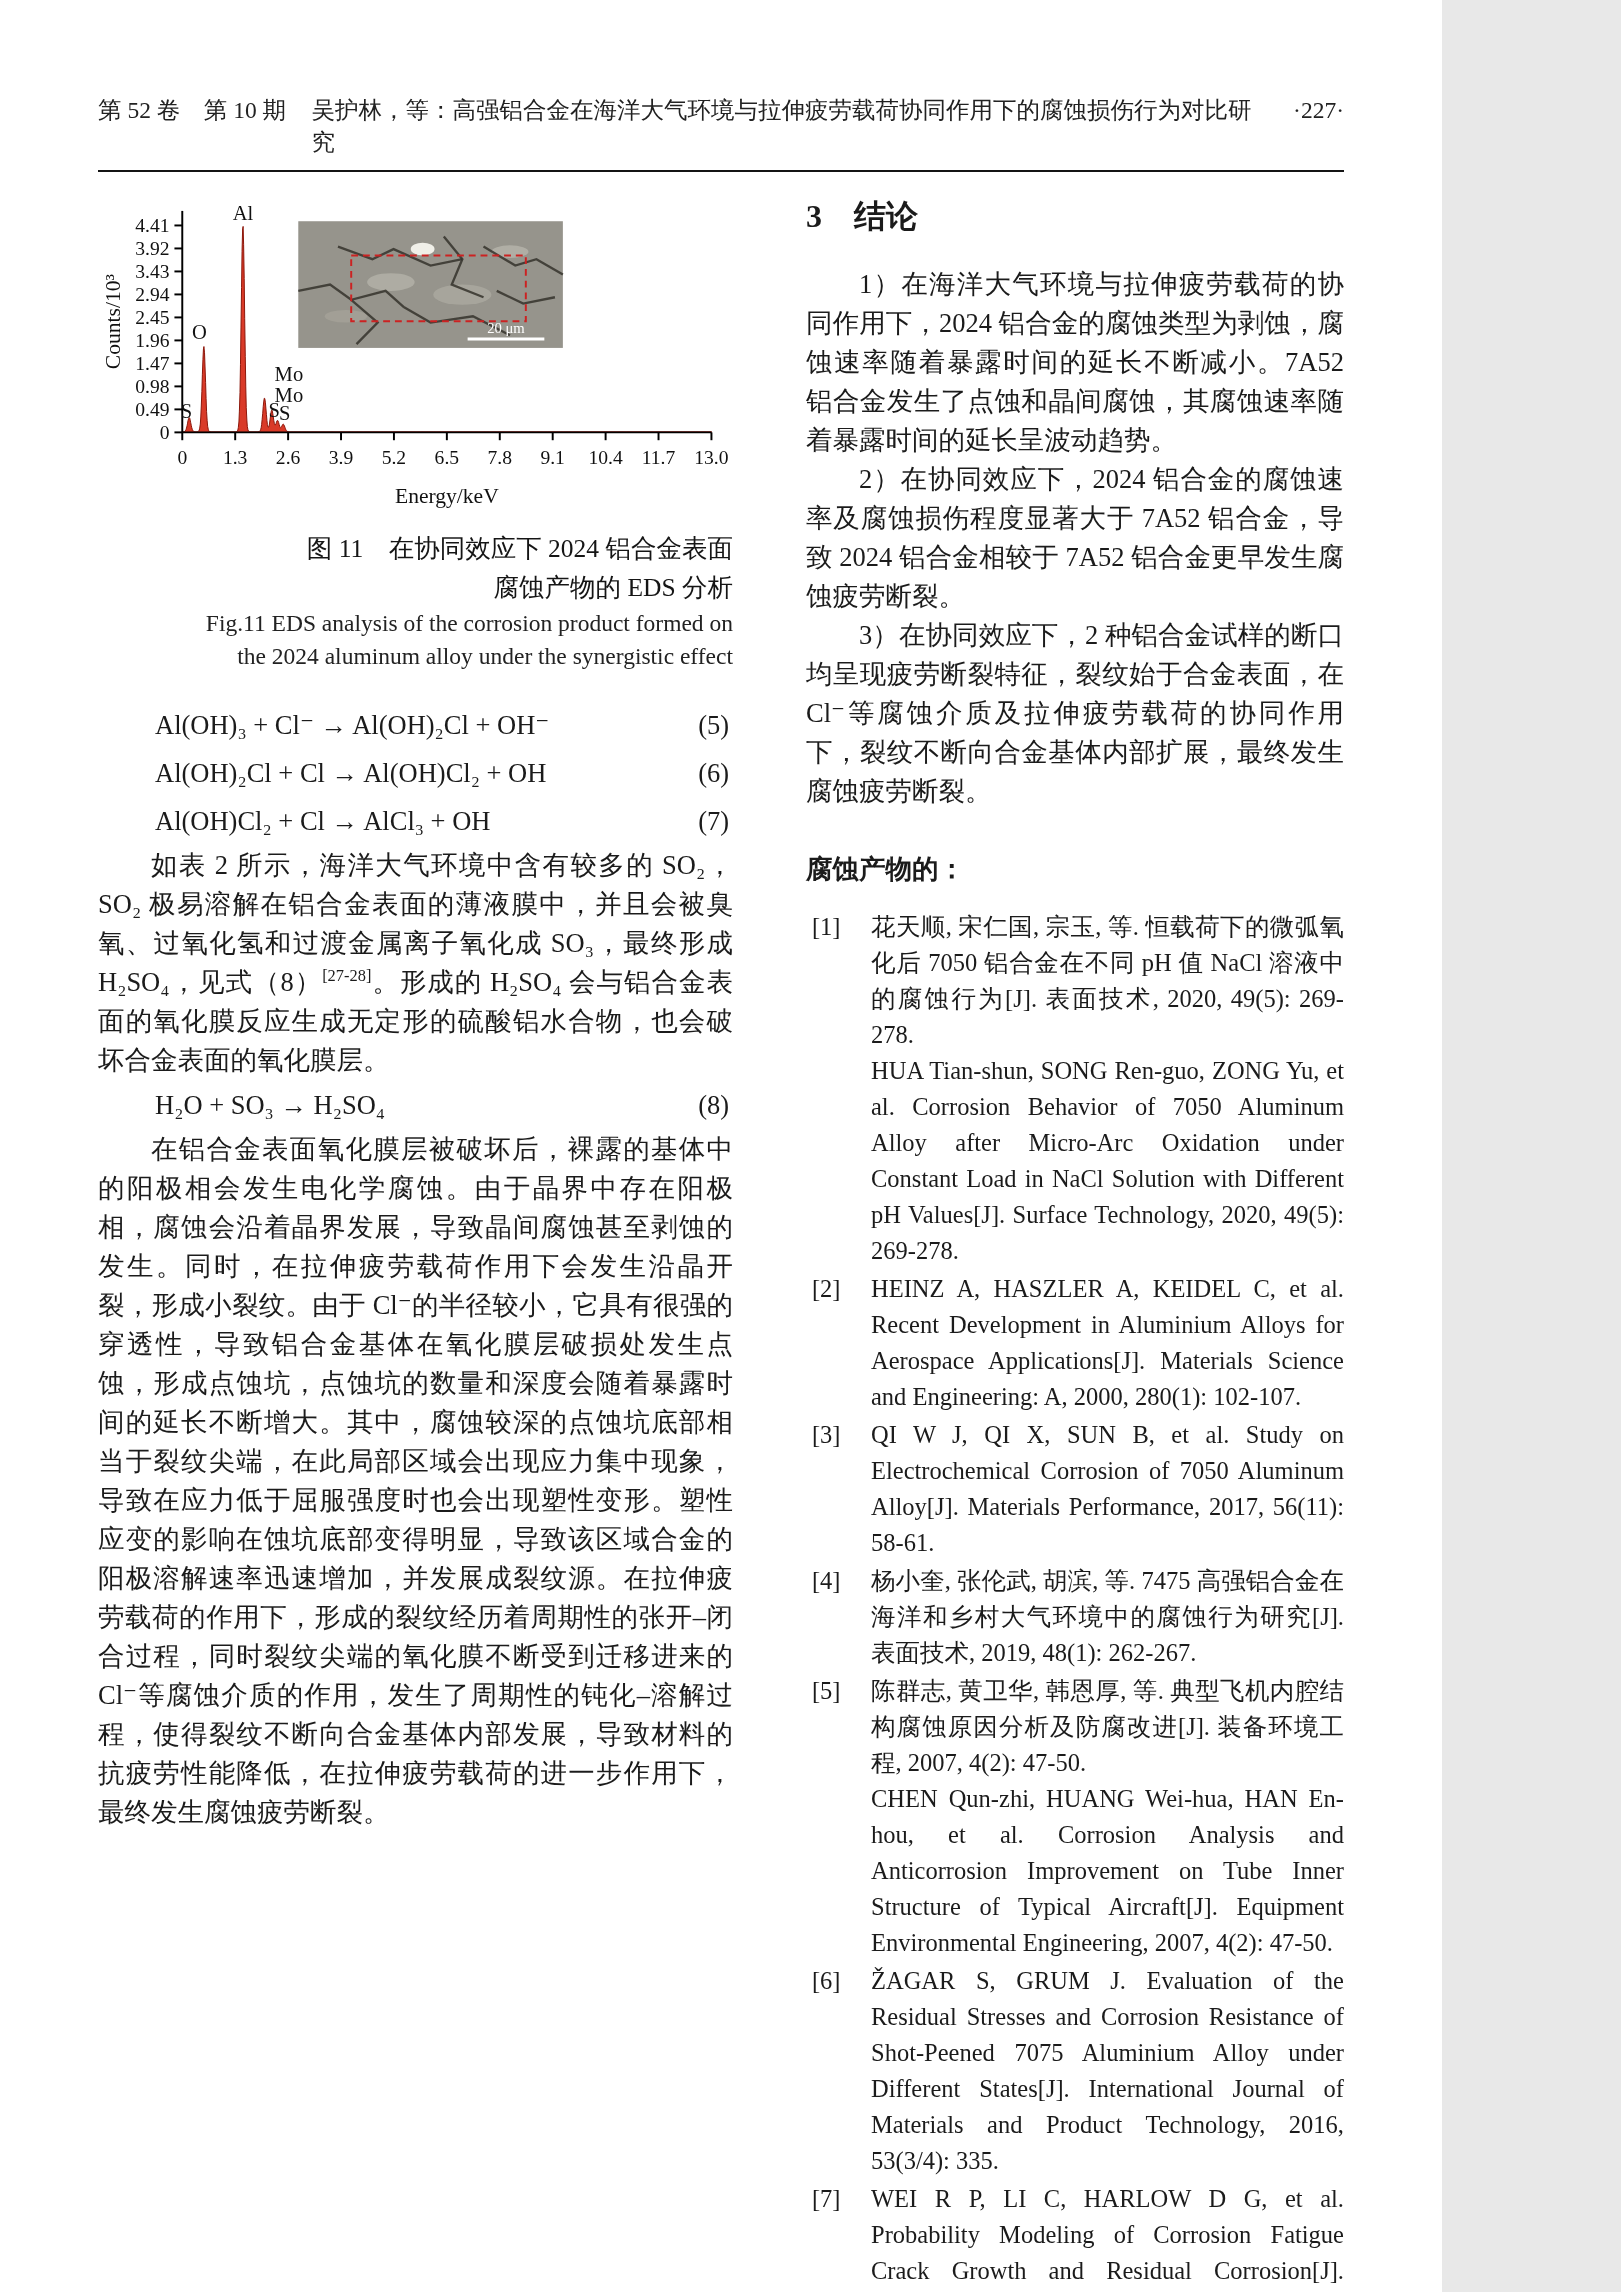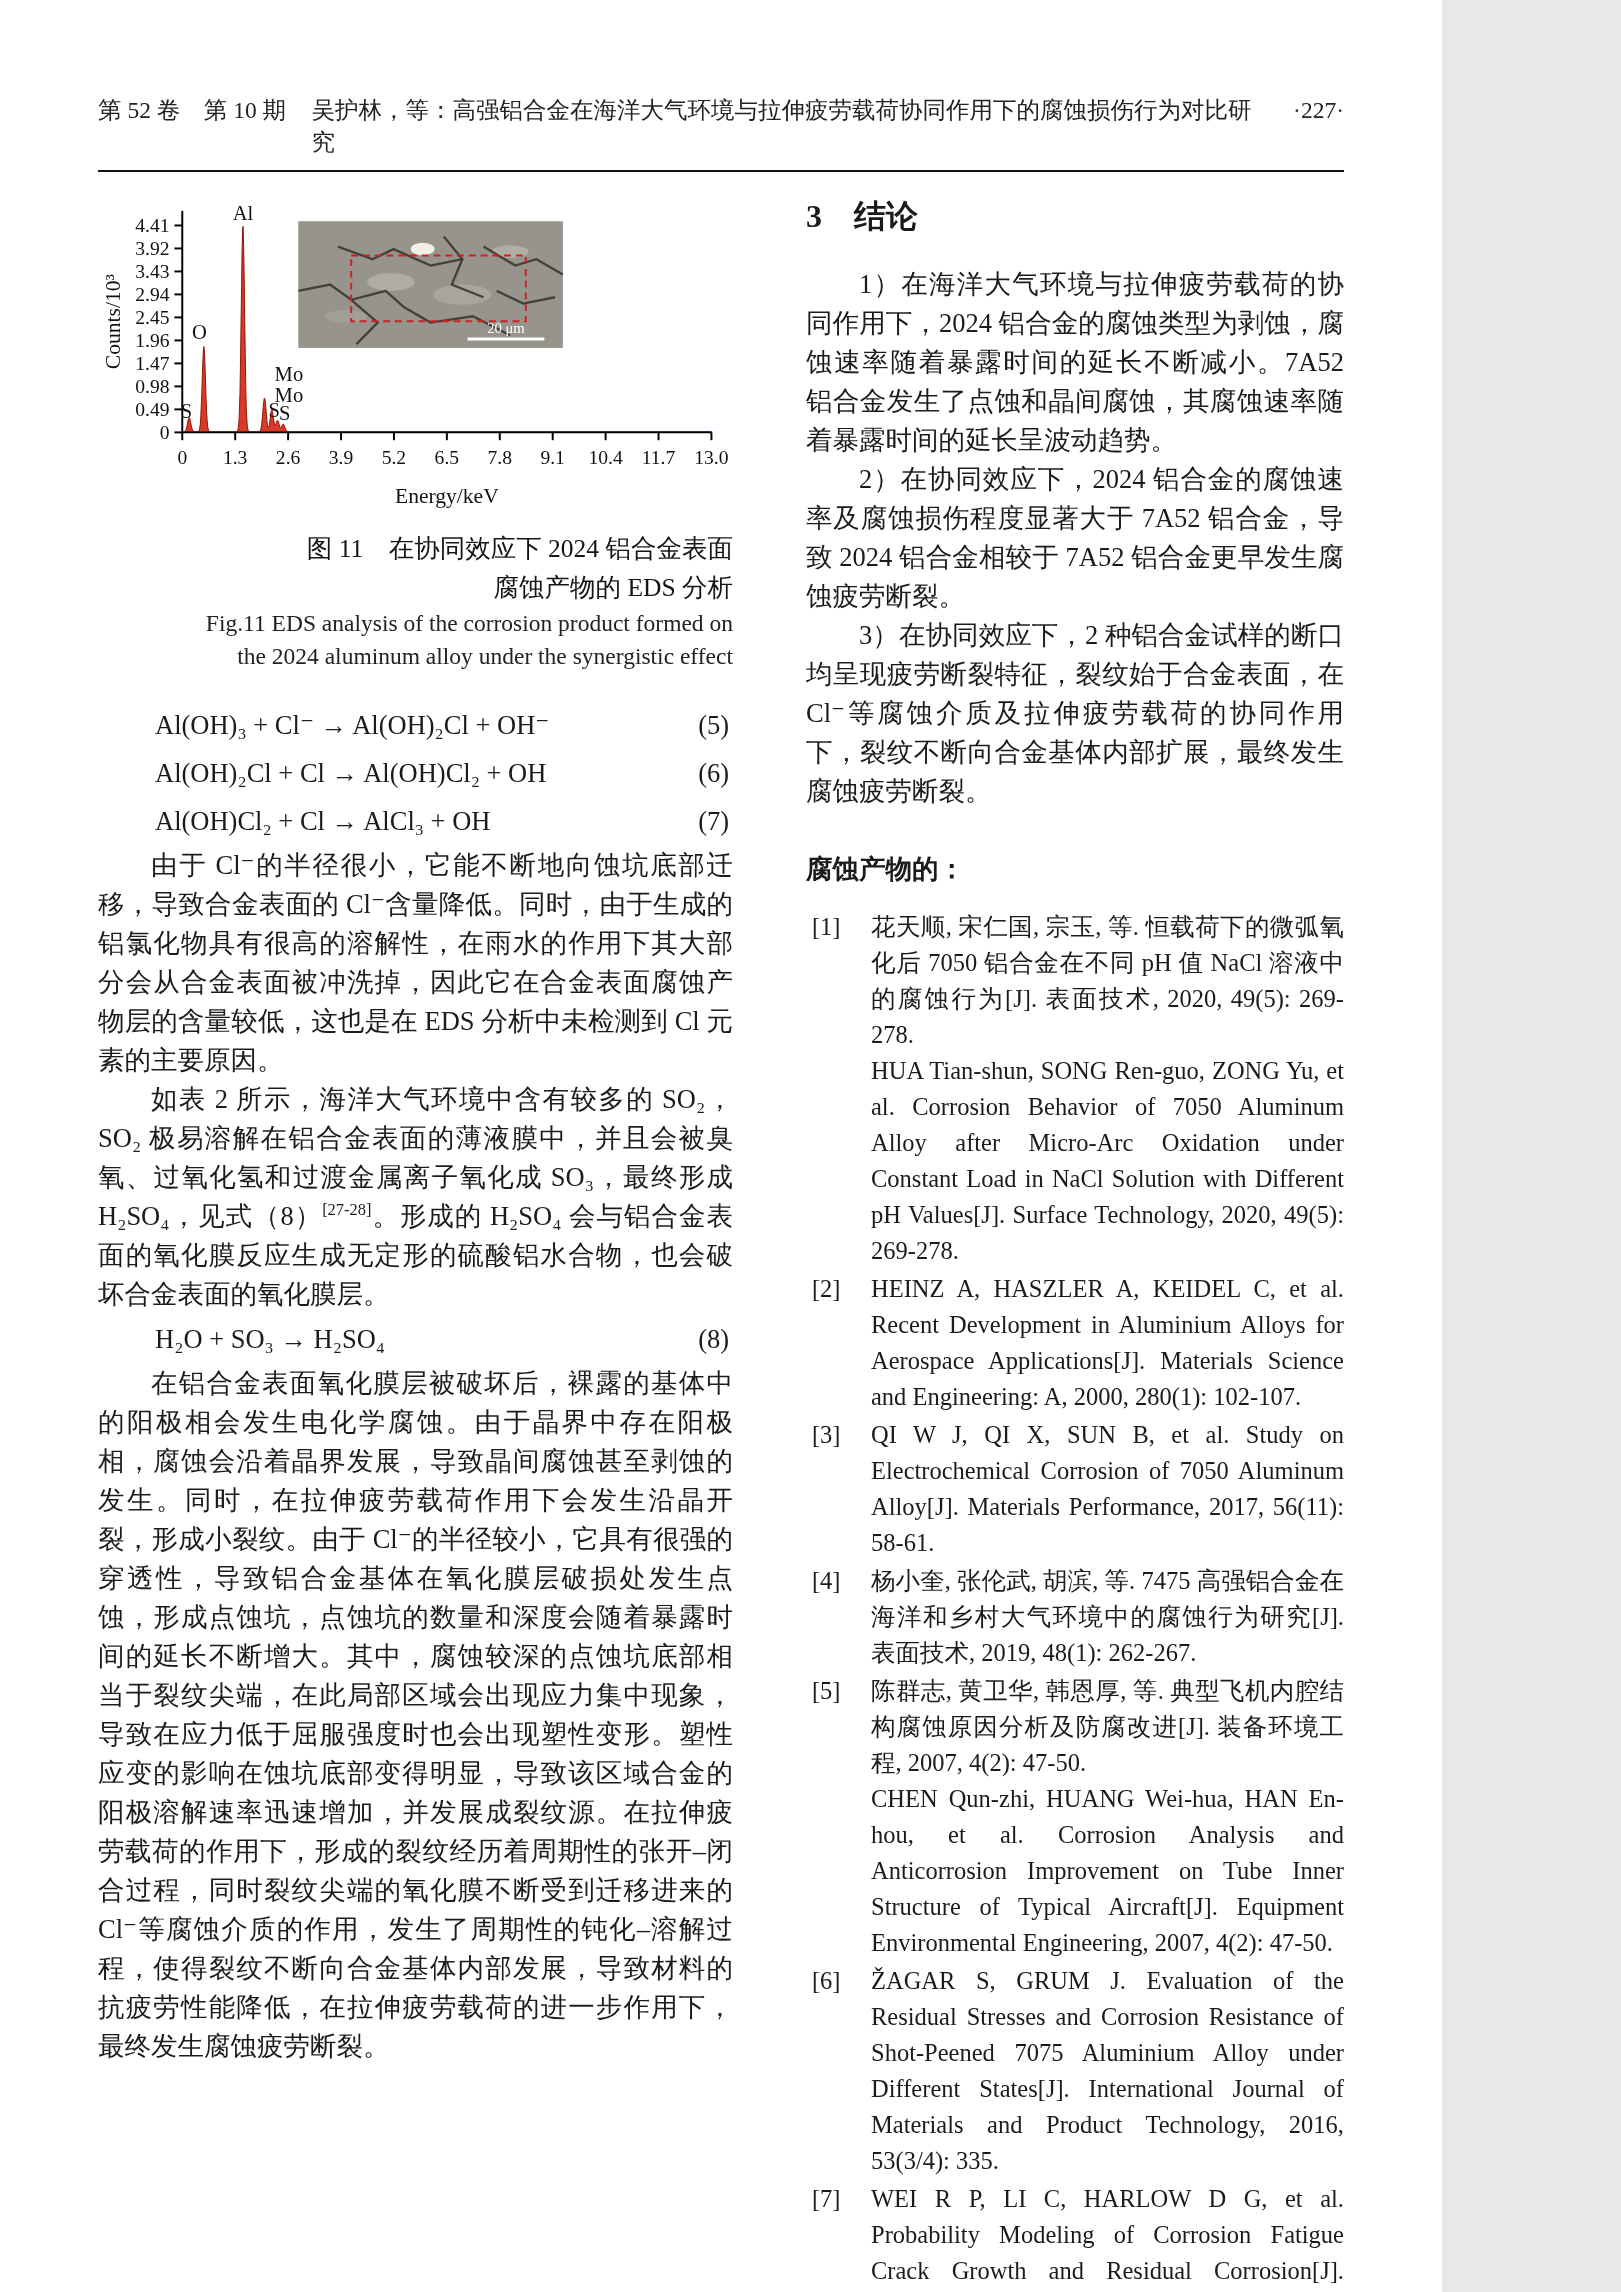--- a/index.html
+++ b/index.html
@@ -143,21 +143,20 @@
       </div>
       <div class="equation">
         <span class="eq-body">Al(OH)₂Cl + Cl → Al(OH)Cl₂ + OH</span>
         <span class="eq-num">(6)</span>
       </div>
       <div class="equation">
         <span class="eq-body">Al(OH)Cl₂ + Cl → AlCl₃ + OH</span>
         <span class="eq-num">(7)</span>
       </div>
 
-      <p class="para">由于 Cl⁻的半径很小，它能不断地向蚀坑底部迁移，导致合金表面的 Cl⁻含量降低。同时，由于生成的铝氯化物具有很高的溶解性，在雨水的作用下其大部分会从合金表面被冲洗掉，因此它在合金表面腐蚀产物层的含量较低，这也是在 EDS 分析中未检测到 Cl 元素的主要原因。</p>
 
       <p class="para"><span>如表 2 所示，海洋大气环境中含有较多的 SO₂，SO₂ 极易溶解在铝合金表面的薄液膜中，并且会被臭氧、过氧化氢和过渡金属离子氧化成 SO₃，最终形成 H₂SO₄，见式（8）</span><sup class="cite">[27-28]</sup><span>。形成的 H₂SO₄ 会与铝合金表面的氧化膜反应生成无定形的硫酸铝水合物，也会破坏合金表面的氧化膜层。</span></p>
 
       <div class="equation">
         <span class="eq-body">H₂O + SO₃ → H₂SO₄</span>
         <span class="eq-num">(8)</span>
       </div>
 
       <p class="para">在铝合金表面氧化膜层被破坏后，裸露的基体中的阳极相会发生电化学腐蚀。由于晶界中存在阳极相，腐蚀会沿着晶界发展，导致晶间腐蚀甚至剥蚀的发生。同时，在拉伸疲劳载荷作用下会发生沿晶开裂，形成小裂纹。由于 Cl⁻的半径较小，它具有很强的穿透性，导致铝合金基体在氧化膜层破损处发生点蚀，形成点蚀坑，点蚀坑的数量和深度会随着暴露时间的延长不断增大。其中，腐蚀较深的点蚀坑底部相当于裂纹尖端，在此局部区域会出现应力集中现象，导致在应力低于屈服强度时也会出现塑性变形。塑性应变的影响在蚀坑底部变得明显，导致该区域合金的阳极溶解速率迅速增加，并发展成裂纹源。在拉伸疲劳载荷的作用下，形成的裂纹经历着周期性的张开–闭合过程，同时裂纹尖端的氧化膜不断受到迁移进来的 Cl⁻等腐蚀介质的作用，发生了周期性的钝化–溶解过程，使得裂纹不断向合金基体内部发展，导致材料的抗疲劳性能降低，在拉伸疲劳载荷的进一步作用下，最终发生腐蚀疲劳断裂。</p>
     </div>

